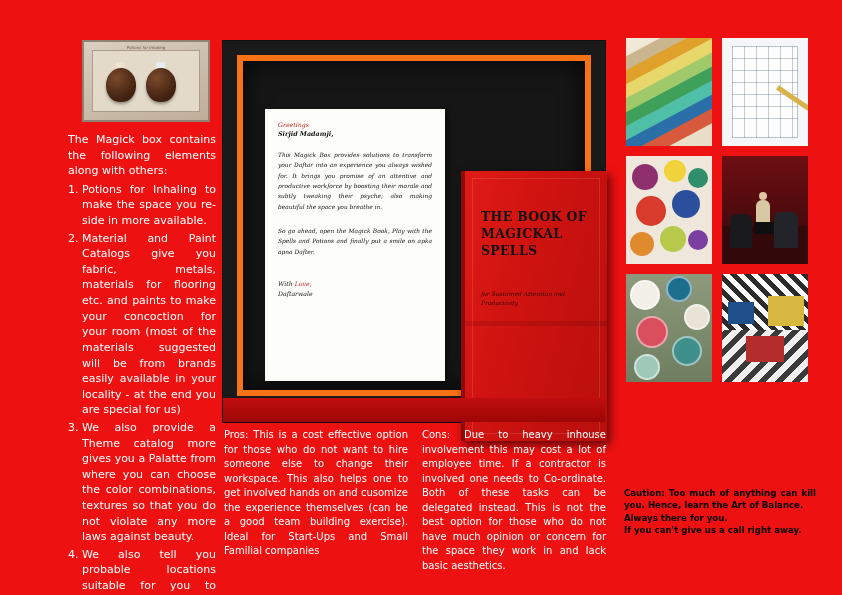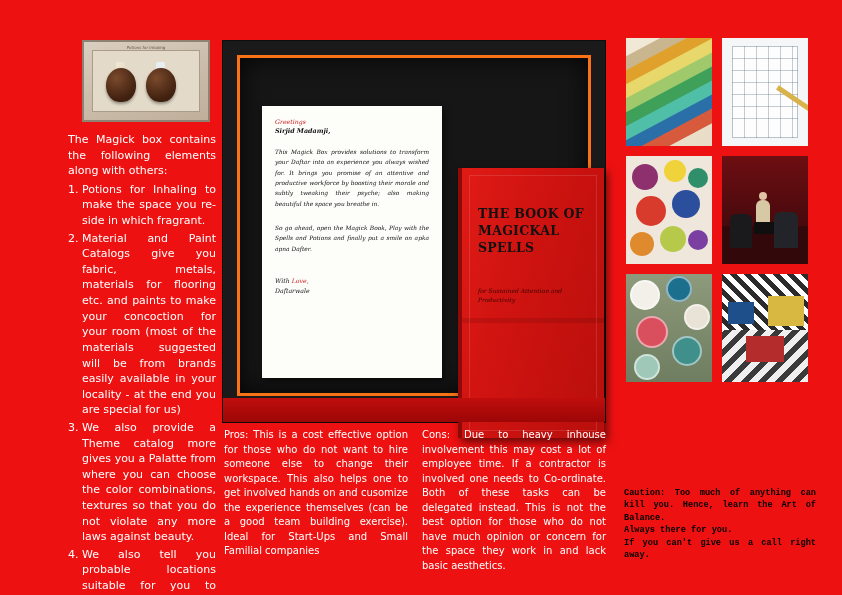--- a/index.html
+++ b/index.html
@@ -105,21 +105,21 @@
     top: 40px;
     width: 384px;
     height: 383px;
     background: #1a1a1a;
     border: 1px solid #0d0d0d;
   }
   .box-inner {
     position: absolute;
     left: 14px; top: 14px; right: 14px; bottom: 26px;
     background: #161616;
-    border: 3px solid #f97316;
+    border: 6px solid #f97316;
     box-shadow: inset 0 0 26px rgba(0,0,0,.85);
   }
   .box-base {
     position: absolute;
     left: 0; bottom: 0; width: 100%; height: 24px;
     background: linear-gradient(180deg,#c00d0d,#9d0606);
   }
 
   
   .letter {
@@ -279,21 +279,20 @@
   .caution {
     position: absolute;
     left: 624px;
     top: 482px;
     width: 192px;
     color: #000000;
     font-weight: bold;
     font-size: 8.6px;
     line-height: 1.45;
     text-align: justify;
-    font-family: Liberation Mono, monospace;
   }
   .caution .blk { display: block; }
   .caution .gap { margin-top: 5px; }
 </style>
 </head>
 <body>
 
 <div class="page">
 
   <div class="left-col">
@@ -305,21 +304,21 @@
       <div class="pp-cap c2"></div>
       <div class="pp-bottle b1"></div>
       <div class="pp-bottle b2"></div>
     </div>
 
     <div class="left-text">
       <div class="left-intro">The Magick box contains the following elements along with others:</div>
       <ol class="left-list">
         <li>
           <span class="num">1.</span>
-          <span>Potions for Inhaling to make the space you re-side in which fragrant.</span>
+          <span>Potions for Inhaling to make the space you re-side in more available.</span>
         </li>
         <li>
           <span class="num">2.</span>
           <span>Material and Paint Catalogs give you fabric, metals, materials for flooring etc. and paints to make your concoction for your room (most of the materials suggested will be from brands easily available in your locality - at the end you are special for us)</span>
         </li>
         <li>
           <span class="num">3.</span>
           <span>We also provide a Theme catalog more gives you a Palatte from where you can choose the color combinations, textures so that you do not violate any more laws against beauty.</span>
         </li>
         <li>

